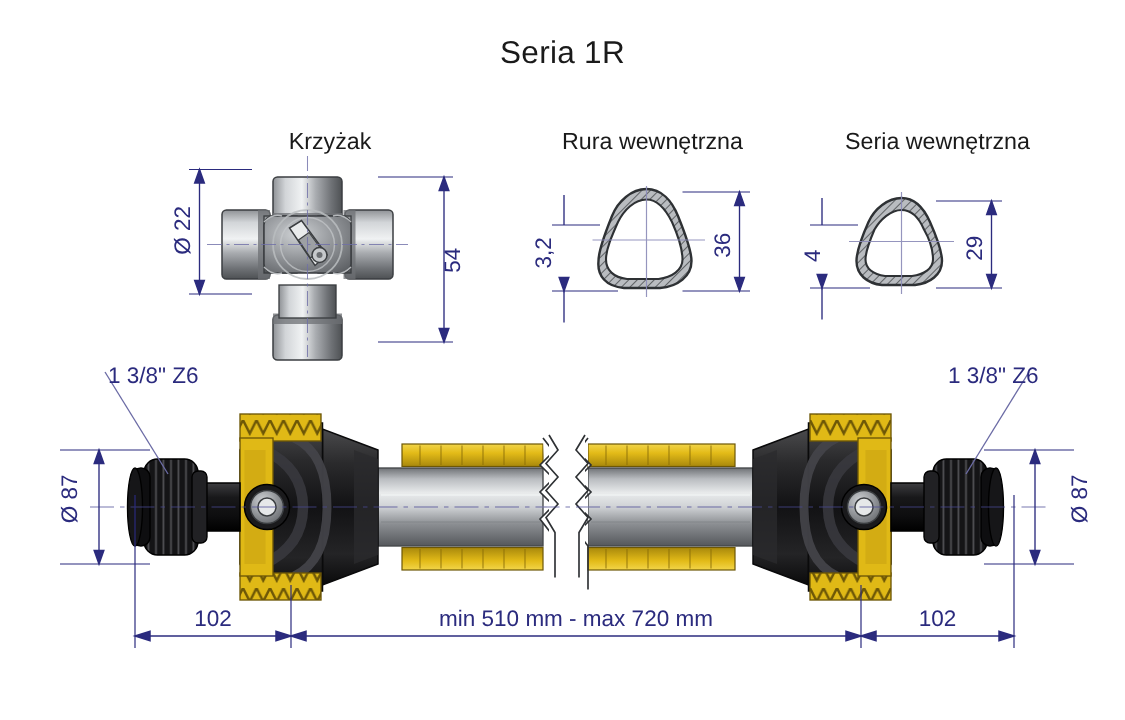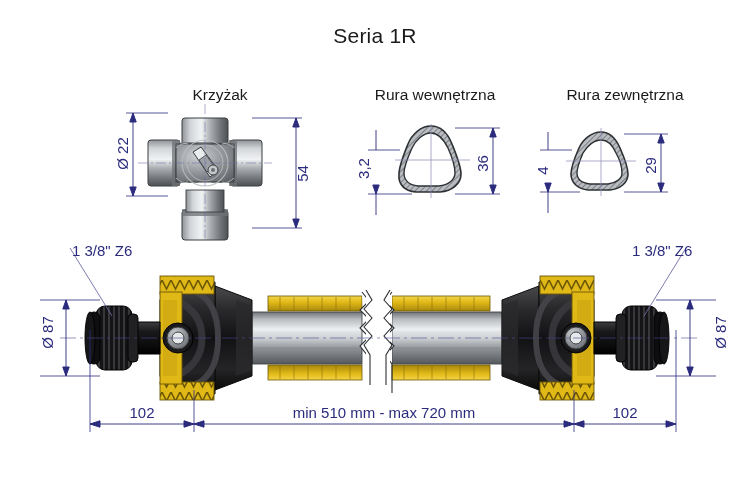--- a/index.html
+++ b/index.html
@@ -423,21 +423,21 @@
       <path d="M574,424 l10,-3.2 l0,6.4 z"></path>
       <path d="M676,424 l-10,-3.2 l0,6.4 z"></path>
     </g>
   </g>
 </svg>
 
 <div class="lbl" id="title">Seria 1R</div>
 
 <div class="lbl part-title" id="t-cross">Krzyżak</div>
 <div class="lbl part-title" id="t-outer">Rura wewnętrzna</div>
-<div class="lbl part-title" id="t-inner">Rura zewnętrzna</div>
+<div class="lbl part-title" id="t-inner">Seria wewnętrzna</div>
 
 <div class="dim vert" style="left:95px; top:145px; width:54px; text-align:center;">Ø 22</div>
 <div class="dim vert" style="left:282px; top:165px; width:40px; text-align:center;">54</div>
 
 <div class="dim vert" style="left:343px; top:160px; width:40px; text-align:center;">3,2</div>
 <div class="dim vert" style="left:462px; top:155px; width:40px; text-align:center;">36</div>
 
 <div class="dim vert" style="left:522px; top:162px; width:40px; text-align:center;">4</div>
 <div class="dim vert" style="left:630px; top:157px; width:40px; text-align:center;">29</div>
 

